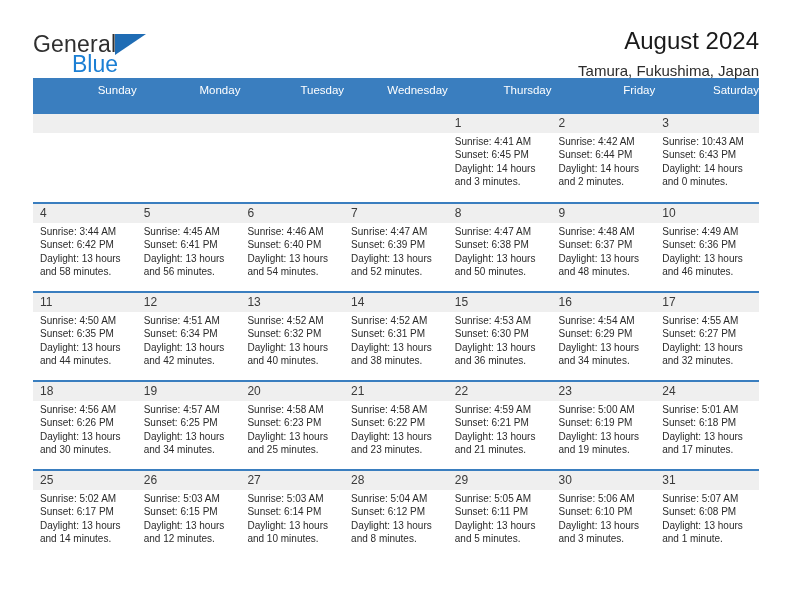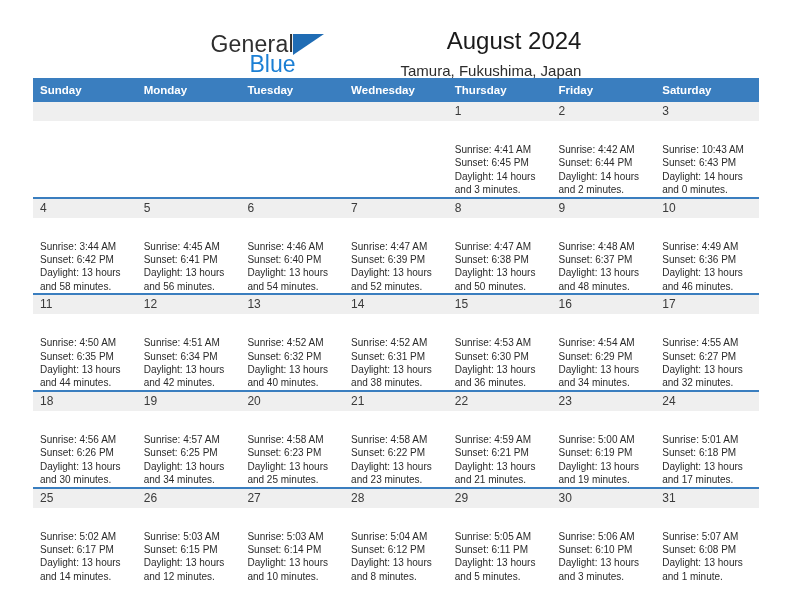--- a/index.html
+++ b/index.html
@@ -8,21 +8,21 @@
     background: #ffffff;
     font-family: "Liberation Sans", sans-serif;
     color: #222222;
   }
   .page { width: 792px; height: 612px; position: relative; padding: 0 33px; }
 
   
   .top {
     display: flex;
     align-items: flex-start;
-    justify-content: center;
+    justify-content: space-between;
     padding-top: 26px;
     height: 78px;
   }
   .brand { position: relative; width: 190px; padding-top: 6px; }
   .brand-row1 { display: flex; align-items: flex-end; height: 24px; }
   .brand-general {
     font-size: 23px; color: #2f2f2f; letter-spacing: .2px; line-height: 1;
   }
   .brand-tri { width: 0; height: 0; display: inline-block;
     border-left: 31px solid #1f6cb4;
@@ -38,23 +38,23 @@
   .cal-sub { font-size: 15px; color: #2c2c2c; margin-top: 7px; }
 
   
   .cal { width: 726px; border-collapse: collapse; table-layout: fixed; }
   .cal col { width: 103.71px; }
 
   thead th {
     background: #3a7ebf;
     color: #ffffff;
     font-size: 11.5px;
-    font-weight: bold;
-    text-align: left;
-    padding: 6px 0 6px 7px;
+    font-weight: normal;
+    text-align: right;
+    padding: 6px 0 18px 7px;
     height: 22px;
   }
 
   tbody tr.wk { }
   tbody td {
     vertical-align: top;
     padding: 0;
     border-top: 2px solid #3a7ebf;
     height: 89px;
   }
@@ -63,21 +63,21 @@
   .daynum {
     background: #efefef;
     font-size: 12px;
     color: #3a3a3a;
     padding: 3px 0 3px 7px;
     height: 19px;
     line-height: 13px;
   }
   .daynum.empty { color: transparent; }
   .info {
-    padding: 22px 6px 0 7px;
+    padding: 2px 6px 0 7px;
     font-size: 10px;
     line-height: 13.4px;
     color: #2b2b2b;
   }
   .info div { white-space: nowrap; }
 </style>
 </head>
 <body>
 
 <div class="page">

